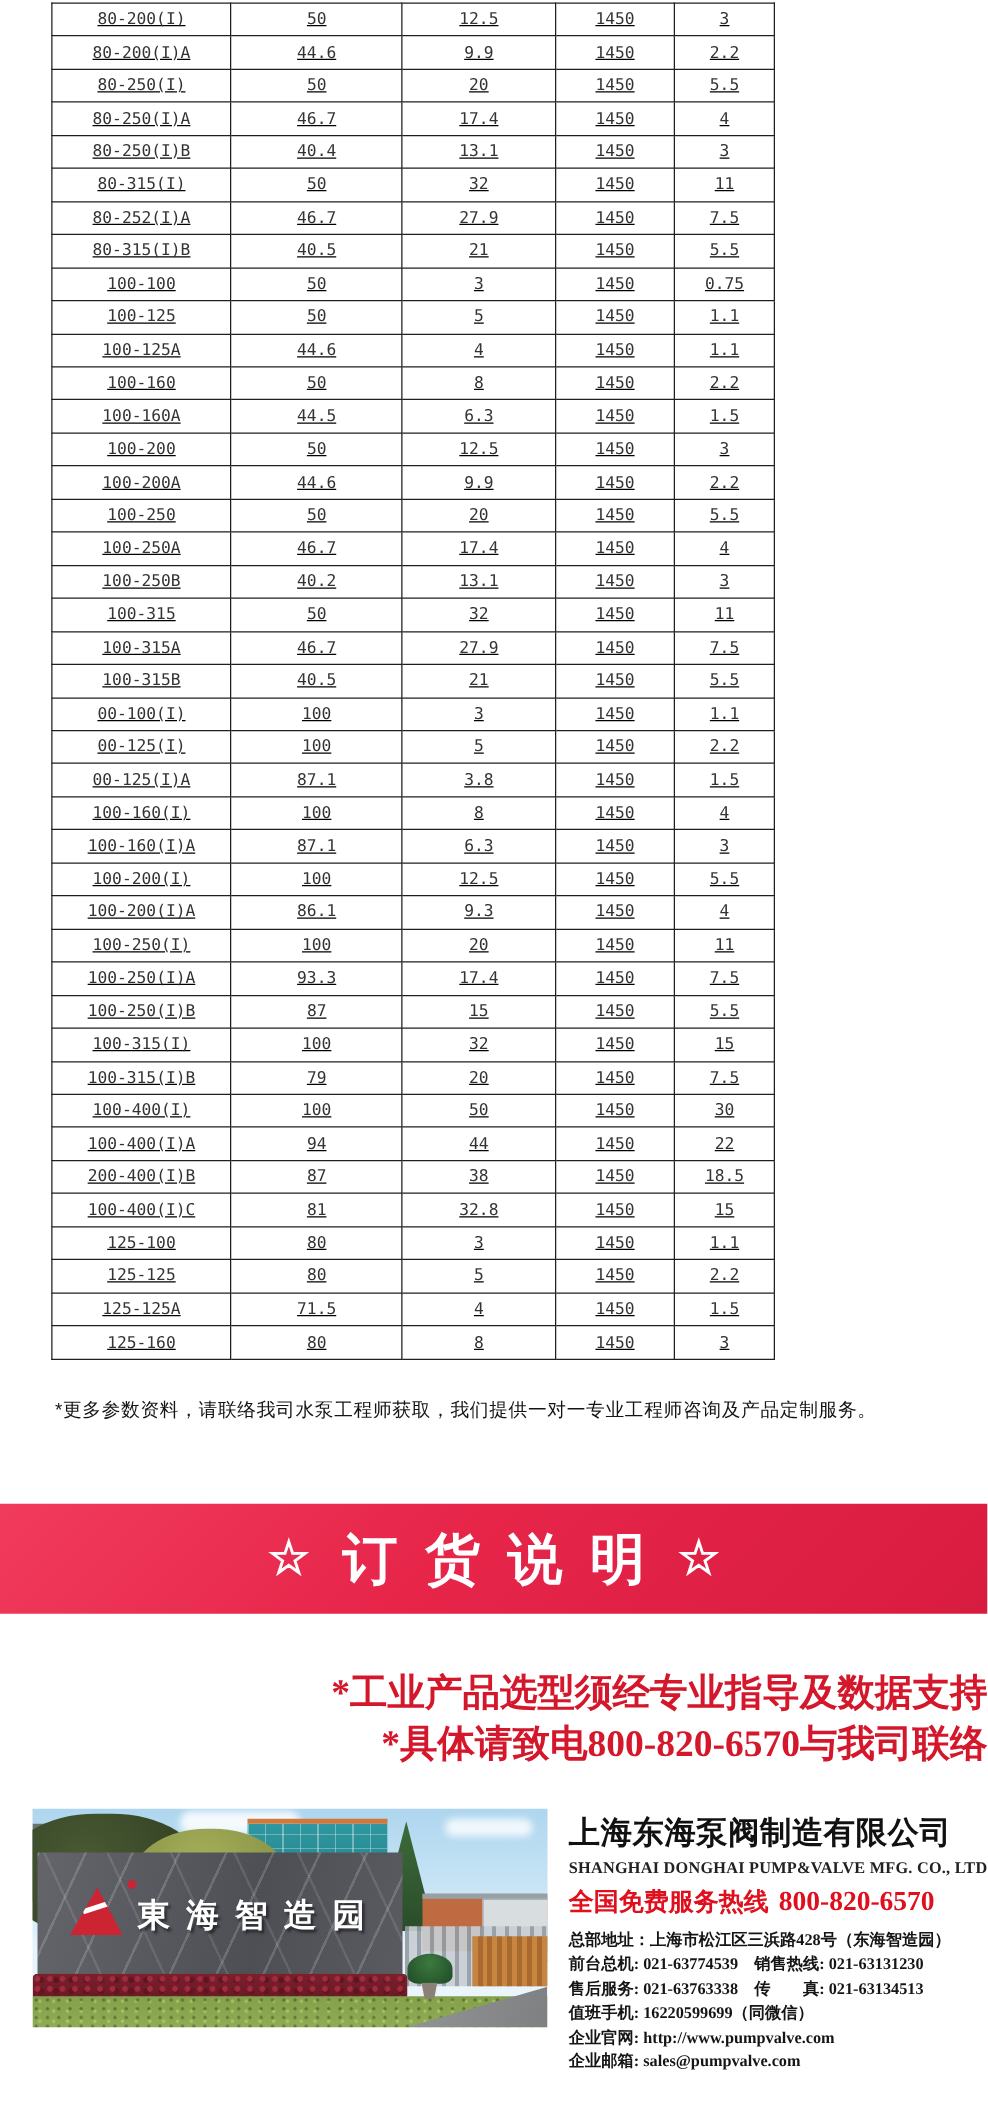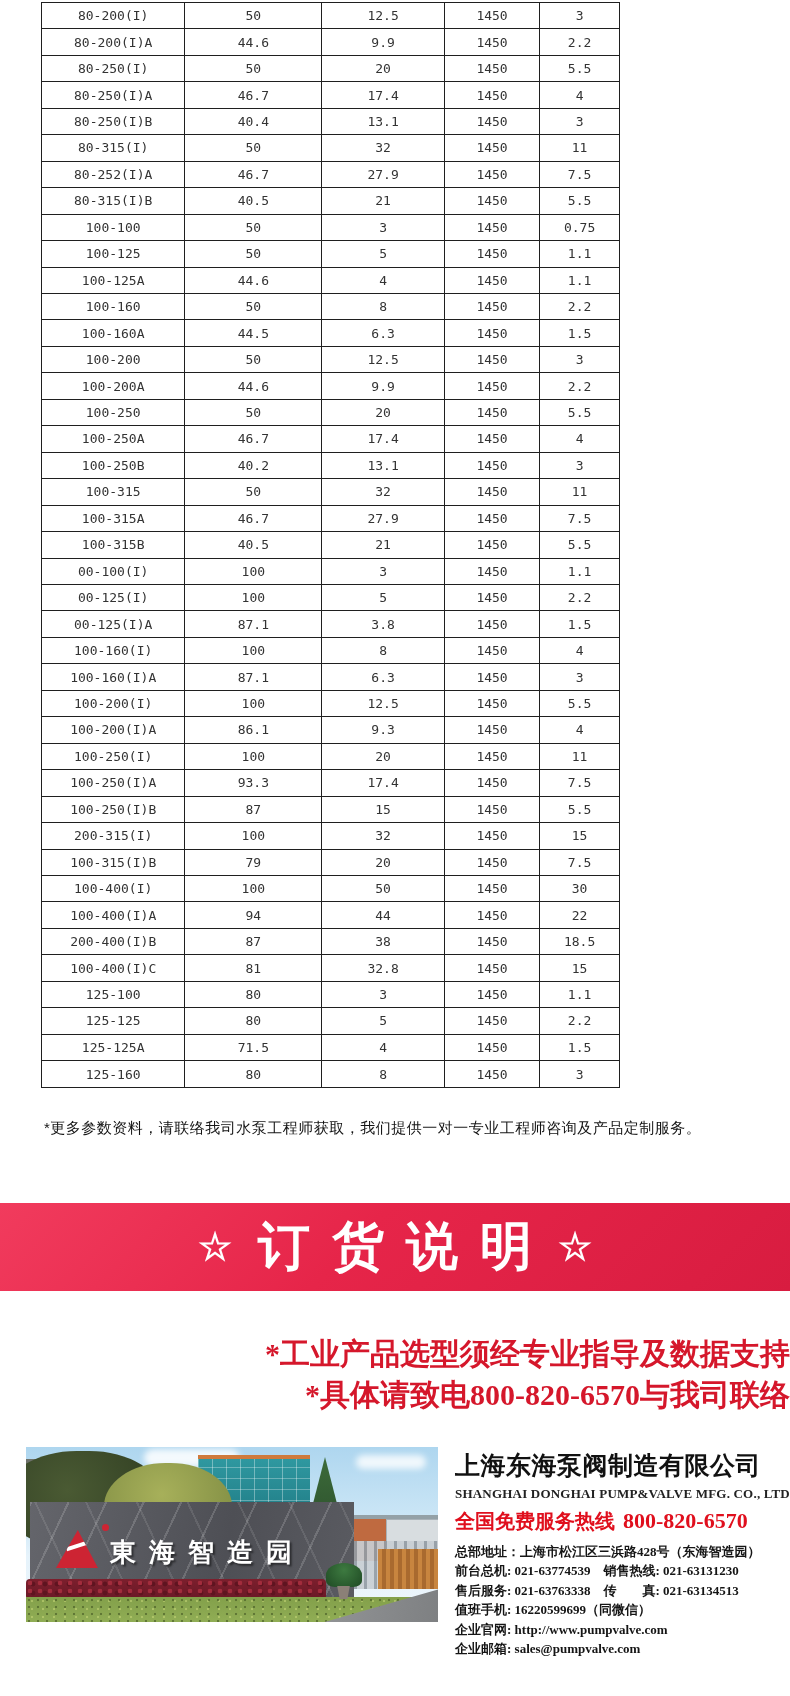--- a/index.html
+++ b/index.html
@@ -1,21 +1,21 @@
 <!DOCTYPE html>
 <html><head>
 <meta charset="utf-8">
 <style>
   html,body{margin:0;padding:0;}
   body{
     width:790px;height:1696px;position:relative;background:#ffffff;
     font-family:"Liberation Sans", sans-serif;
   }
   
-  .table-wrap{position:absolute;left:41px;top:2px;width:579px;height:1086px;}
+  .table-wrap{position:absolute;left:41px;top:2px;width:579px;height:1086px;text-decoration:underline;}
   table.spec{
     width:100%;height:100%;border-collapse:collapse;table-layout:fixed;
     font-family:"DejaVu Sans Mono", monospace;font-size:13px;color:#333;
   }
   table.spec td{
     border:1px solid #1f1f1f;text-align:center;vertical-align:middle;
     padding:0;overflow:hidden;white-space:nowrap;
   }
   
   .note{
@@ -25,21 +25,21 @@
   
   .banner{
     position:absolute;left:0;top:1203px;width:790px;height:88px;
     background:linear-gradient(135deg,#f13b5d 0%,#e62549 45%,#d81c40 100%);
     display:flex;align-items:center;justify-content:center;
   }
   .banner .star{
     color:#ffffff;font-size:38px;font-weight:bold;line-height:88px;
   }
   .banner .title{
-    color:#ffffff;font-size:52px;font-weight:bold;
+    color:#ffffff;font-size:44px;font-weight:bold;
     letter-spacing:22px;margin-left:26px;margin-right:4px;
     font-family:"Liberation Sans", sans-serif;
   }
   
   .slogan{
     position:absolute;left:0;width:790px;text-align:right;
     font-family:"Liberation Serif", serif;font-weight:bold;
     font-size:30px;color:#d5172b;white-space:nowrap;
   }
   .slogan.s1{top:1334px;}
@@ -66,21 +66,21 @@
       linear-gradient(#2f98a0,#1f7a84);}
   .conifer{left:272px;top:10px;width:54px;height:88px;
     clip-path:polygon(50% 0,92% 100%,8% 100%);
     background:linear-gradient(#3c6b3a,#2a4c2a);}
   .bldg-right{left:312px;top:68px;width:100px;height:42px;background:#bf6a40;border-top:4px solid #94a1a7;}
   .gatehouse{left:360px;top:72px;width:52px;height:48px;background:#d8dde0;border:1px solid #a9b2b8;}
   .gate-bars{left:298px;top:94px;width:114px;height:48px;opacity:.92;
     background:repeating-linear-gradient(90deg,#939ca4 0 3px,#c8ced3 3px 10px);}
   .fence-orange{left:352px;top:102px;width:60px;height:40px;
     background:repeating-linear-gradient(90deg,#c8853f 0 4px,#a96a2f 4px 8px);}
-  .sign-wall{left:4px;top:55px;width:324px;height:100px;
+  .sign-wall{left:4px;top:35px;width:292px;height:100px;
     background:
       repeating-linear-gradient(115deg,rgba(255,255,255,.16) 0 2px,transparent 2px 34px),
       repeating-linear-gradient(65deg,rgba(255,255,255,.10) 0 2px,transparent 2px 46px),
       linear-gradient(100deg,#64656b,#4e4f55 60%,#5a5b61);}
   .sign-text{left:80px;top:33px;font-size:26px;font-weight:bold;color:#ffffff;
     letter-spacing:13px;white-space:nowrap;text-shadow:2px 2px 2px rgba(0,0,0,.5);}
   .logo-tri{left:26px;top:28px;width:42px;height:38px;background:#cd2433;
     clip-path:polygon(52% 0,100% 100%,0 100%);}
   .logo-tri:after{content:"";position:absolute;left:10px;top:14px;width:22px;height:4px;background:#ffffff;transform:rotate(-18deg);}
   .logo-dot{left:72px;top:22px;width:7px;height:7px;border-radius:50%;background:#cd2433;}
@@ -336,21 +336,21 @@
           <td>7.5</td>
         </tr>
         <tr>
           <td>100-250(I)B</td>
           <td>87</td>
           <td>15</td>
           <td>1450</td>
           <td>5.5</td>
         </tr>
         <tr>
-          <td>200-315(I)</td>
+          <td>100-315(I)</td>
           <td>100</td>
           <td>32</td>
           <td>1450</td>
           <td>15</td>
         </tr>
         <tr>
           <td>100-315(I)B</td>
           <td>79</td>
           <td>20</td>
           <td>1450</td>

